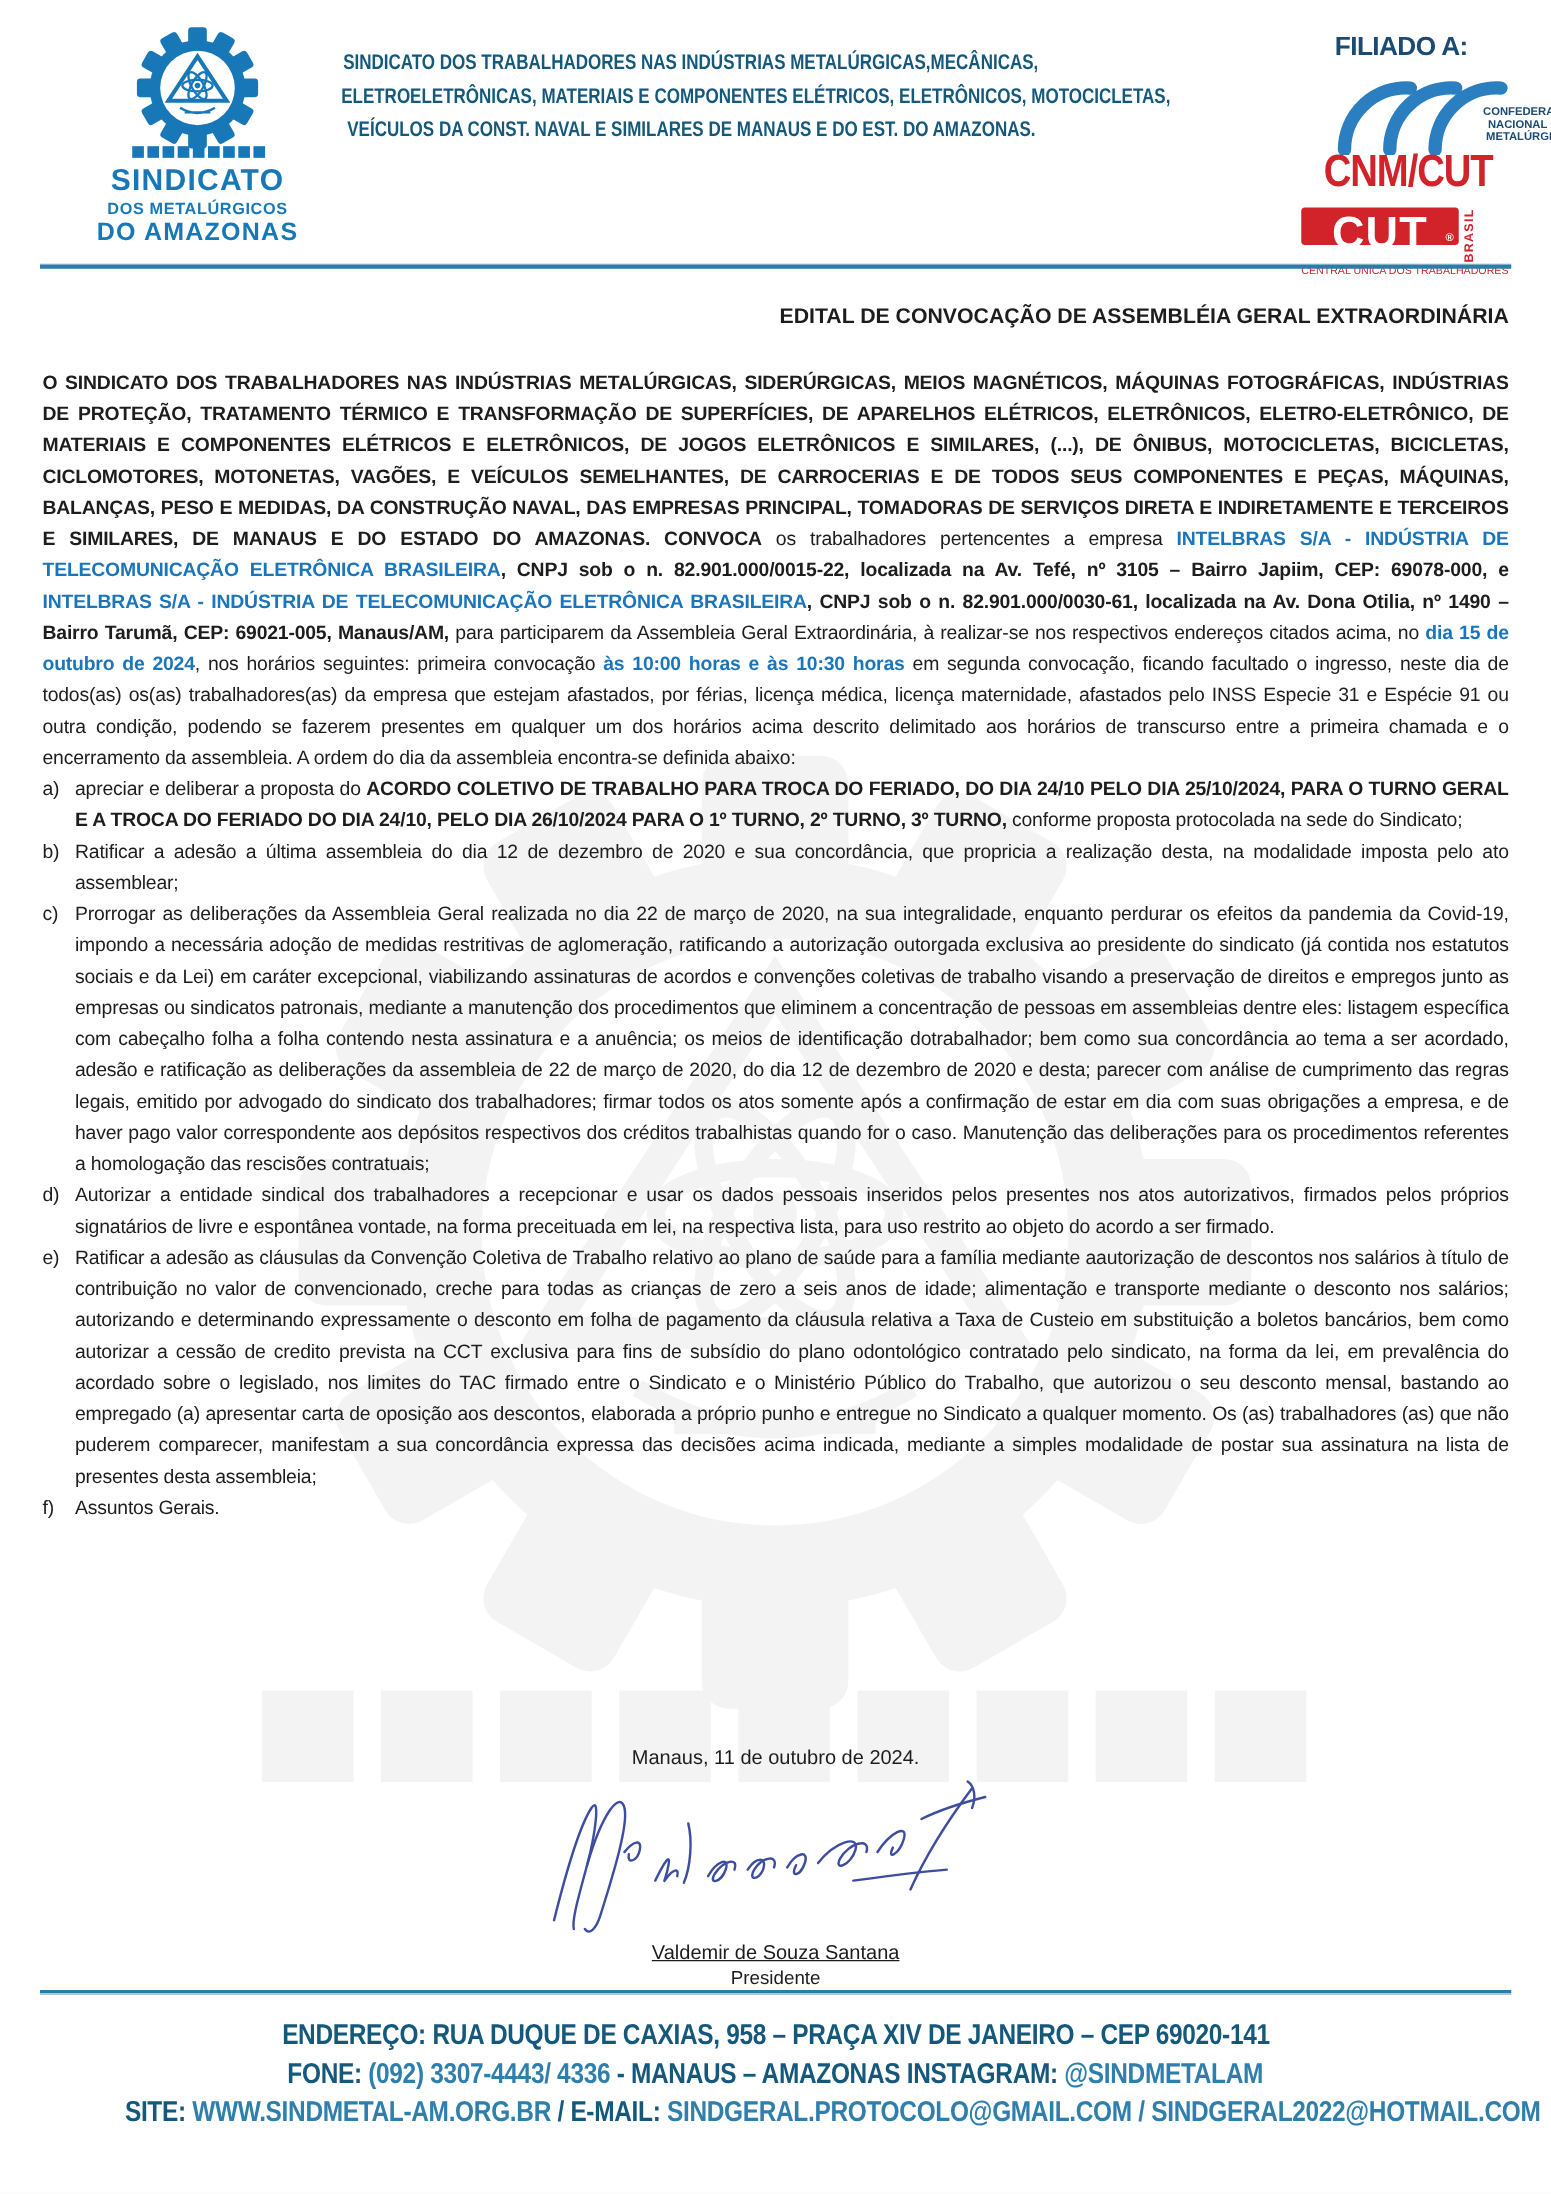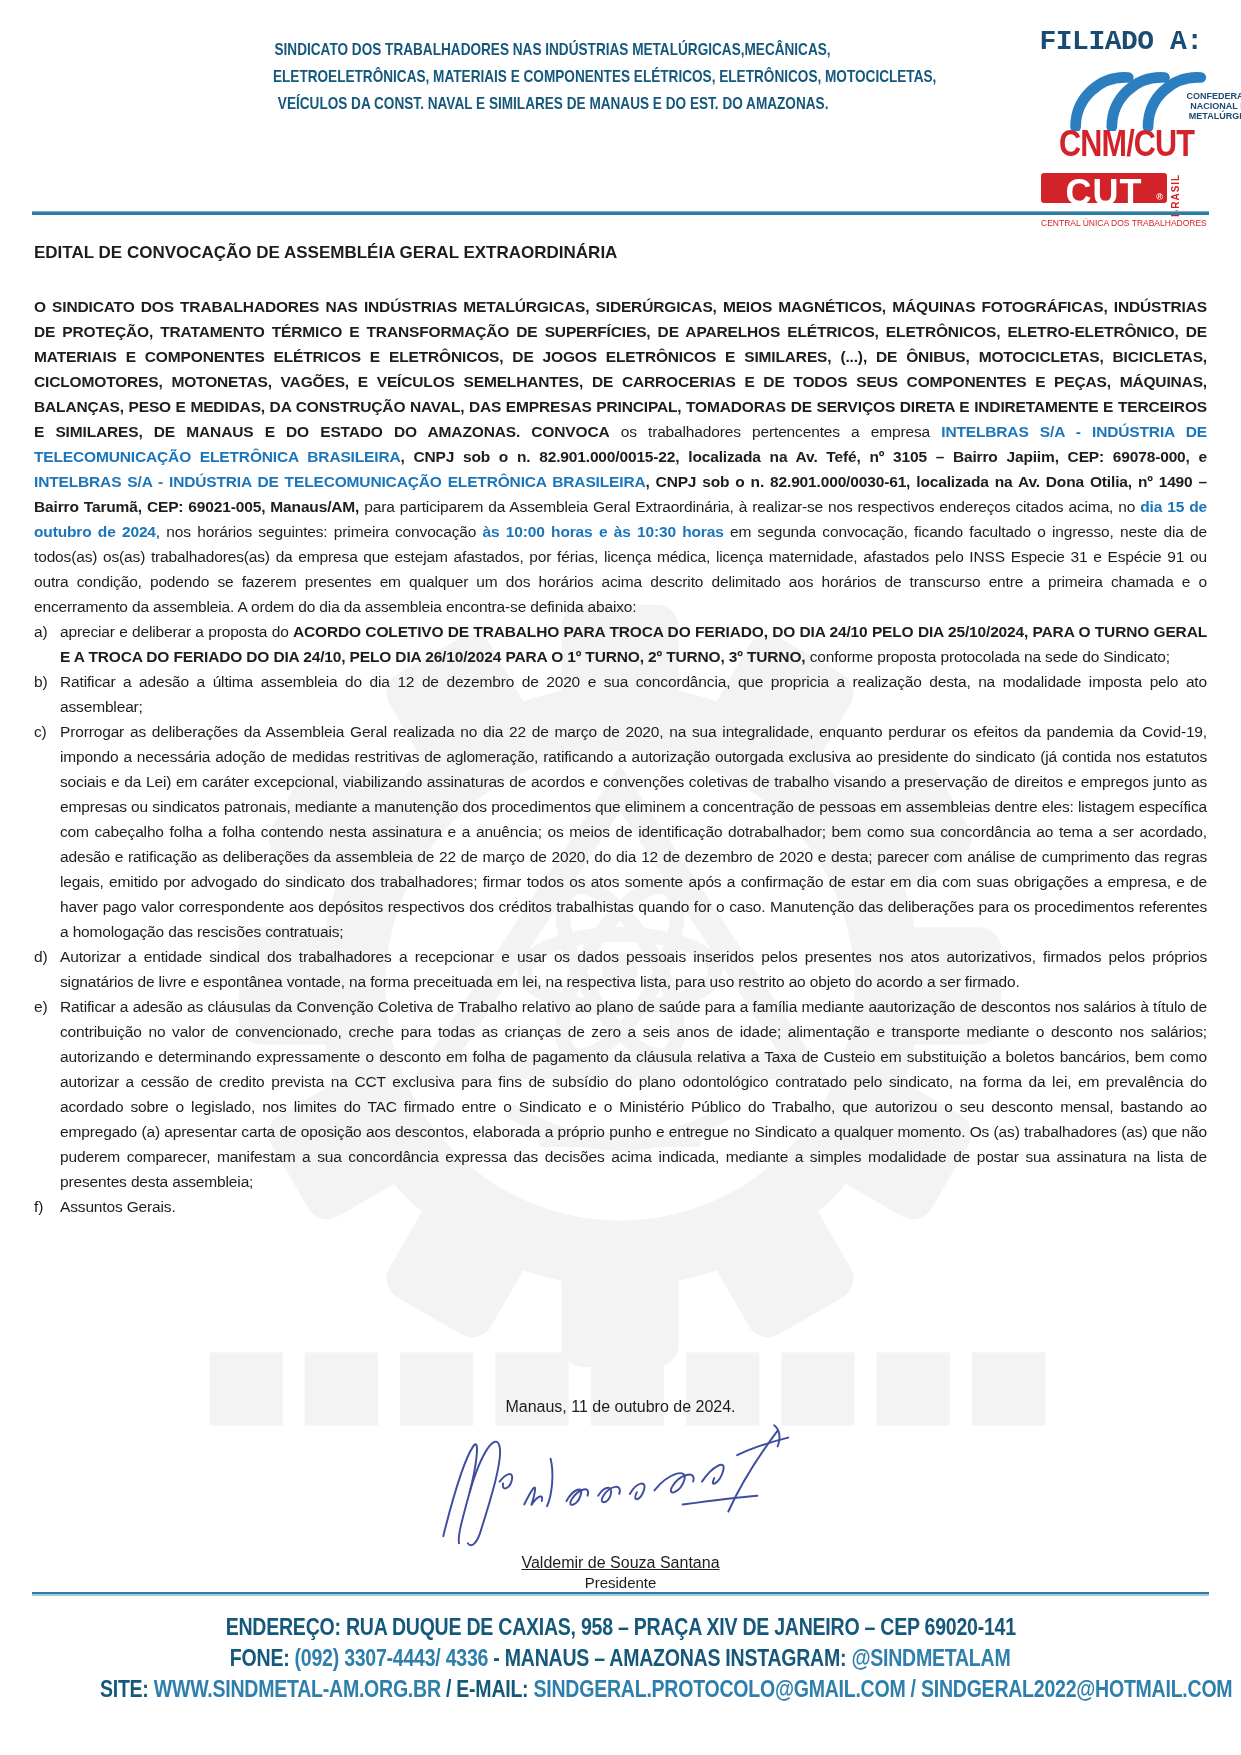--- a/index.html
+++ b/index.html
@@ -12,21 +12,21 @@
   .gear{width:112px;height:110px;display:block;margin:0 auto;}
   .logo-t1{font-size:24px;font-weight:800;color:var(--brand_blue);letter-spacing:1px;margin-top:3px;}
   .logo-t2{font-size:13px;font-weight:800;color:var(--brand_blue);letter-spacing:.5px;margin-top:3px;}
   .logo-t3{font-size:20px;font-weight:800;color:var(--brand_blue);letter-spacing:1px;margin-top:3px;}
 
   .hdr-center{position:absolute;left:190px;top:36px;width:726px;text-align:center;}
   .hline{font-size:17px;font-weight:800;color:var(--header_dark);line-height:27px;}
   .slogan{margin-top:8px;font-size:46px;font-weight:800;color:var(--header_light);line-height:46px;}
 
   .hdr-right{position:absolute;right:12px;top:26px;width:216px;text-align:center;}
-  .filiado{font-size:28px;font-weight:800;color:var(--navy);letter-spacing:-.5px;font-family:Liberation Mono, monospace;}
+  .filiado{font-size:21px;font-weight:800;color:var(--navy);letter-spacing:-.5px;}
   .cnm{position:relative;width:214px;height:104px;margin-top:4px;text-align:center;margin-left:44px;}
   .arcs{position:absolute;left:6px;top:0;width:152px;height:70px;}
   .cnm-cap{position:absolute;right:0;top:30px;width:92px;font-size:9px;line-height:10px;
            font-weight:800;color:var(--navy);}
   .cnm-name{position:absolute;left:2px;bottom:0;font-size:36px;font-weight:800;color:var(--red);
             letter-spacing:-1px;transform:scaleX(.85);transform-origin:left bottom;white-space:nowrap;}
   .cnm-brasil{position:absolute;right:4px;bottom:4px;font-size:8px;font-weight:800;color:var(--red);
               writing-mode:vertical-rl;transform:rotate(180deg);}
   .cutlogo{position:relative;width:160px;height:62px;margin:8px auto 0;}
   .cut-box{position:absolute;left:0;top:0;width:126px;height:30px;background:var(--red);border-radius:3px;
@@ -45,21 +45,21 @@
   .rule{position:absolute;left:32px;right:32px;height:4px;}
   .rule-top{top:211px;background:linear-gradient(to bottom,#7fb0cb 0 35%,#2d7ca8 35%);}
   .rule-bottom{top:1592px;background:linear-gradient(to bottom,#2d7ca8 0 55%,#a3c8da 55%);}
 
   
   .wm{position:absolute;left:180px;top:590px;width:880px;height:865px;opacity:.07;filter:grayscale(1);z-index:0;}
 
   
   .doc{position:absolute;top:240px;left:34px;right:34px;z-index:1;
        font-size:15.5px;line-height:25px;letter-spacing:-.15px;text-align:justify;}
-  .doc-title{text-align:left;font-weight:700;font-size:17px;letter-spacing:0;margin-bottom:29px;}
+  .doc-title{text-align:right;font-weight:700;font-size:17px;letter-spacing:0;margin-bottom:29px;}
   .intro{margin:0;}
   .ordem{text-align:center;font-weight:700;font-size:16px;margin:25px 0 21px;}
   .item{display:flex;}
   .ilab{flex:0 0 26px;}
   .ibody{flex:1;text-align:justify;}
   .sg-b{font-weight:700;}
   .sg-bl{font-weight:700;color:var(--body_blue);}
   .sg-fd{color:var(--footer_dark);}
   .sg-fl{color:var(--footer_light);}
 
@@ -120,20 +120,28 @@
   </defs>
 </svg>
 
 <div class="page">
 
   <svg class="wm" viewBox="0 0 120 118">
       <use href="#gearsym"></use>
     </svg>
 
   <header class="hdr">
+    <div class="logo-left">
+      <svg class="gear" viewBox="0 0 120 118">
+          <use href="#gearsym"></use>
+        </svg>
+      <div class="logo-t1">SINDICATO</div>
+      <div class="logo-t2">DOS METALÚRGICOS</div>
+      <div class="logo-t3">DO AMAZONAS</div>
+    </div>
 
     <div class="hdr-center">
       <div class="hline"><span class="cx80">SINDICATO DOS TRABALHADORES NAS INDÚSTRIAS METALÚRGICAS,MECÂNICAS,</span></div>
       <div class="hline"><span class="cx80">ELETROELETRÔNICAS, MATERIAIS E COMPONENTES ELÉTRICOS, ELETRÔNICOS, MOTOCICLETAS,</span></div>
       <div class="hline"><span class="cx80">VEÍCULOS DA CONST. NAVAL E SIMILARES DE MANAUS E DO EST. DO AMAZONAS.</span></div>
     </div>
 
     <div class="hdr-right">
       <div class="filiado">FILIADO A:</div>
       <div class="cnm">

